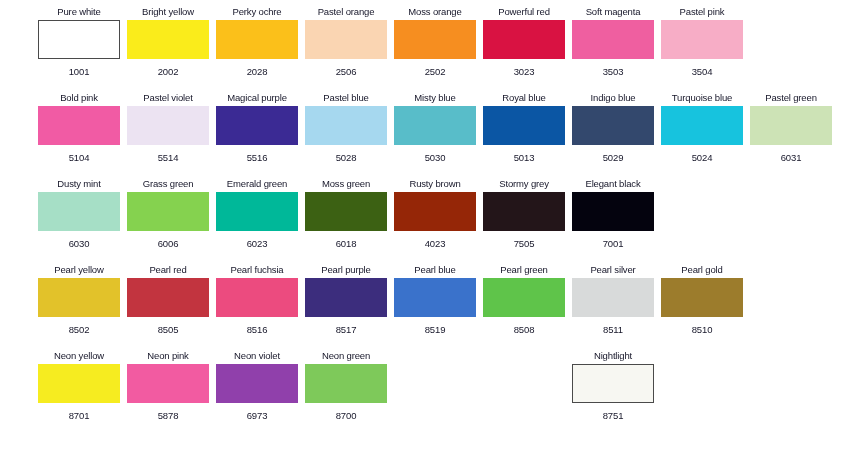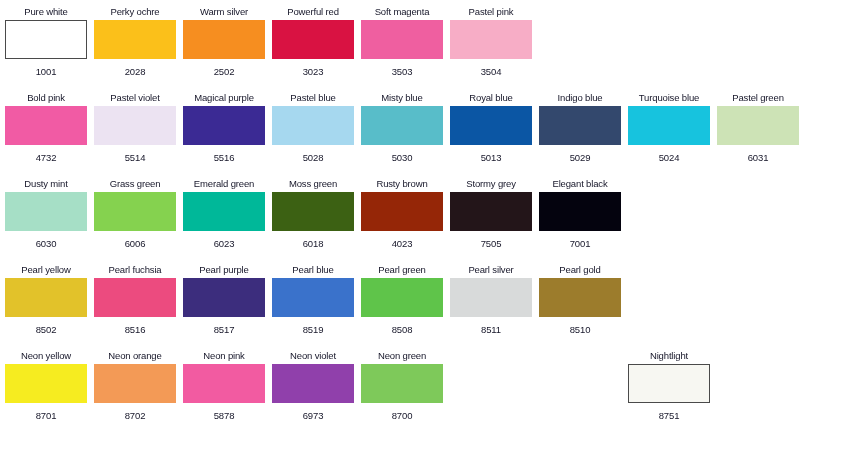--- a/index.html
+++ b/index.html
@@ -18,21 +18,21 @@
   #chart {
     position: relative;
     width: 846px;
     height: 453px;
     box-sizing: border-box;
     padding: 6px 0 0 0;
   }
   .swatch-row {
     display: flex;
     height: 86px;
-    padding-left: 5px;
+    padding-left: 38px;
     box-sizing: border-box;
   }
   .cell {
     width: 82px;
     margin-right: 7px;
     display: flex;
     flex-direction: column;
     align-items: center;
     flex: 0 0 auto;
   }
@@ -72,26 +72,36 @@
 <body>
 
 <div id="chart">
     <div class="swatch-row">
       <div class="cell">
         <div class="name">Pure white</div>
         <div class="chip outlined" style="background: rgb(255, 255, 255);"></div>
         <div class="code">1001</div>
       </div>
       <div class="cell">
+        <div class="name">Bright yellow</div>
+        <div class="chip" style="background: rgb(250, 236, 27);"></div>
+        <div class="code">2002</div>
+      </div>
+      <div class="cell">
         <div class="name">Perky ochre</div>
         <div class="chip" style="background: rgb(251, 192, 26);"></div>
         <div class="code">2028</div>
       </div>
       <div class="cell">
-        <div class="name">Warm silver</div>
+        <div class="name">Pastel orange</div>
+        <div class="chip" style="background: rgb(250, 213, 178);"></div>
+        <div class="code">2506</div>
+      </div>
+      <div class="cell">
+        <div class="name">Moss orange</div>
         <div class="chip" style="background: rgb(246, 142, 32);"></div>
         <div class="code">2502</div>
       </div>
       <div class="cell">
         <div class="name">Powerful red</div>
         <div class="chip" style="background: rgb(217, 18, 66);"></div>
         <div class="code">3023</div>
       </div>
       <div class="cell">
         <div class="name">Soft magenta</div>
@@ -101,21 +111,21 @@
       <div class="cell">
         <div class="name">Pastel pink</div>
         <div class="chip" style="background: rgb(247, 173, 198);"></div>
         <div class="code">3504</div>
       </div>
     </div>
     <div class="swatch-row">
       <div class="cell">
         <div class="name">Bold pink</div>
         <div class="chip" style="background: rgb(241, 91, 164);"></div>
-        <div class="code">4732</div>
+        <div class="code">5104</div>
       </div>
       <div class="cell">
         <div class="name">Pastel violet</div>
         <div class="chip" style="background: rgb(236, 227, 242);"></div>
         <div class="code">5514</div>
       </div>
       <div class="cell">
         <div class="name">Magical purple</div>
         <div class="chip" style="background: rgb(59, 42, 148);"></div>
         <div class="code">5516</div>
@@ -188,20 +198,25 @@
         <div class="code">7001</div>
       </div>
     </div>
     <div class="swatch-row">
       <div class="cell">
         <div class="name">Pearl yellow</div>
         <div class="chip" style="background: rgb(226, 194, 42);"></div>
         <div class="code">8502</div>
       </div>
       <div class="cell">
+        <div class="name">Pearl red</div>
+        <div class="chip" style="background: rgb(194, 52, 63);"></div>
+        <div class="code">8505</div>
+      </div>
+      <div class="cell">
         <div class="name">Pearl fuchsia</div>
         <div class="chip" style="background: rgb(236, 75, 127);"></div>
         <div class="code">8516</div>
       </div>
       <div class="cell">
         <div class="name">Pearl purple</div>
         <div class="chip" style="background: rgb(60, 45, 125);"></div>
         <div class="code">8517</div>
       </div>
       <div class="cell">
@@ -223,25 +238,20 @@
         <div class="name">Pearl gold</div>
         <div class="chip" style="background: rgb(156, 124, 44);"></div>
         <div class="code">8510</div>
       </div>
     </div>
     <div class="swatch-row">
       <div class="cell">
         <div class="name">Neon yellow</div>
         <div class="chip" style="background: rgb(246, 236, 32);"></div>
         <div class="code">8701</div>
-      </div>
-      <div class="cell">
-        <div class="name">Neon orange</div>
-        <div class="chip" style="background: rgb(243, 154, 86);"></div>
-        <div class="code">8702</div>
       </div>
       <div class="cell">
         <div class="name">Neon pink</div>
         <div class="chip" style="background: rgb(242, 91, 161);"></div>
         <div class="code">5878</div>
       </div>
       <div class="cell">
         <div class="name">Neon violet</div>
         <div class="chip" style="background: rgb(144, 64, 171);"></div>
         <div class="code">6973</div>

